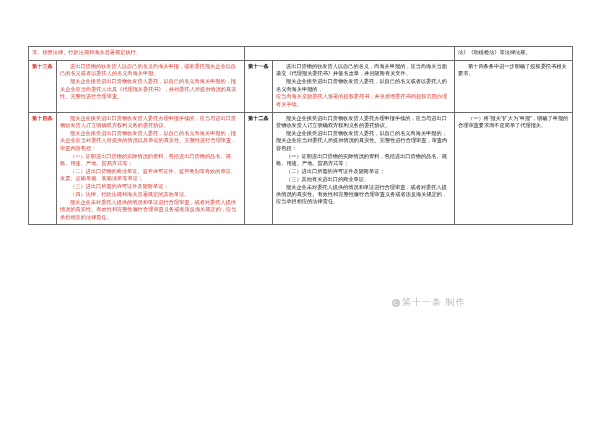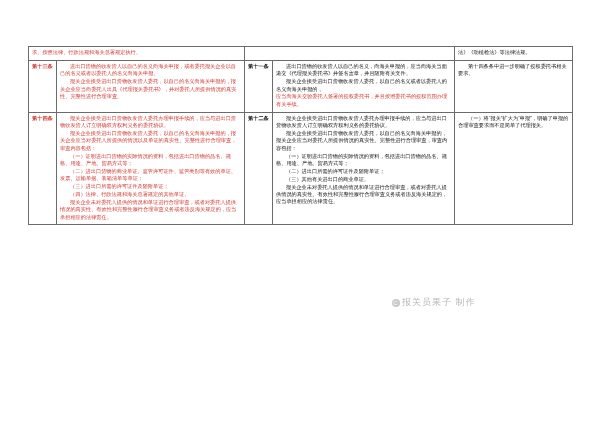--- a/index.html
+++ b/index.html
@@ -155,16 +155,16 @@
           <p class="black">报关企业未对委托人提供的情况和单证进行合理审查，或者对委托人提供情况的真实性、有效性和完整性履行合理审查义务或者违反海关规定的，应当承担相应的法律责任。</p>
         </td>
         <td>
           <p class="black">（一）将“报关”扩大为“申报”，明确了申报的合理审查要求而不是简单了代理报关。</p>
         </td>
       </tr>
     </tbody>
   </table>
 
   <div class="watermark">
-    <span class="wm-mark">C</span><span>报关员果子 制作</span>
+    <span class="wm-mark">C</span><span>第十一条 制作</span>
   </div>
 
 </div>
 
 </body></html>

